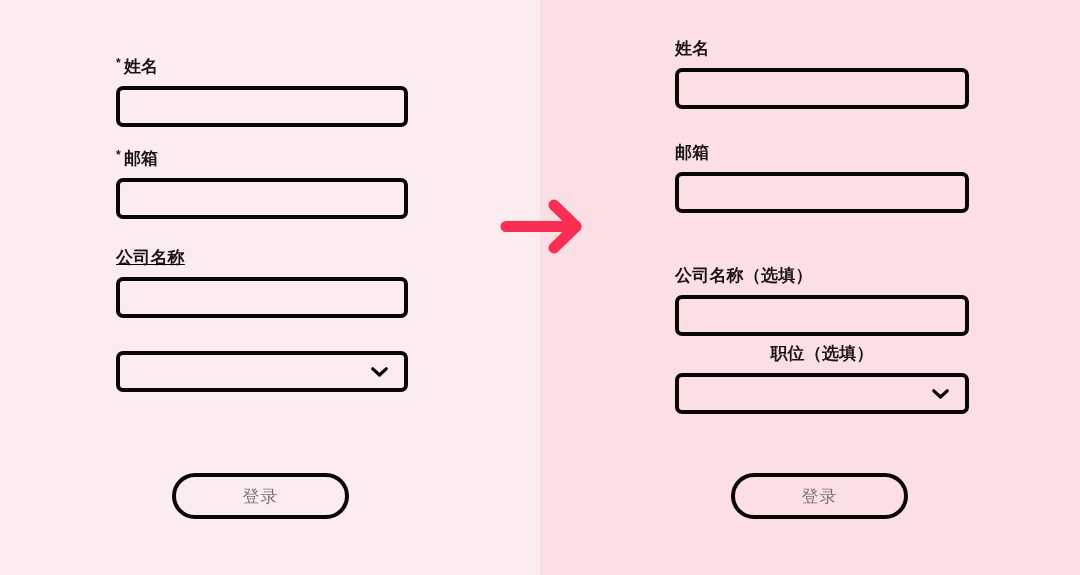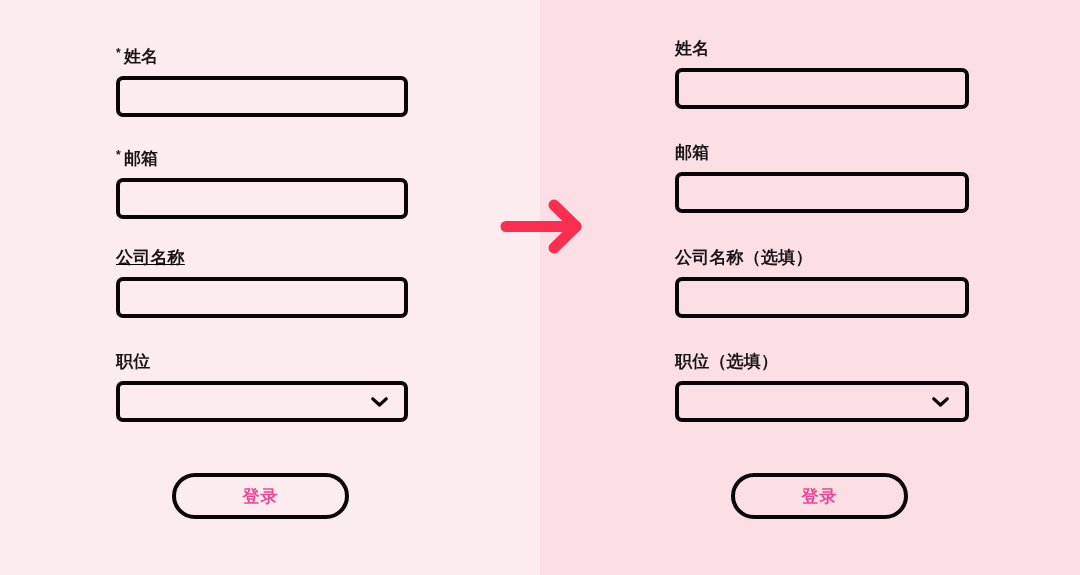--- a/index.html
+++ b/index.html
@@ -99,22 +99,22 @@
     box-sizing: border-box;
     height: 46px;
     border: 4px solid #0a0608;
     border-radius: 999px;
     background: transparent;
     display: flex;
     align-items: center;
     justify-content: center;
     font-family: "Liberation Sans", "DejaVu Sans", sans-serif;
     font-size: 17px;
-    font-weight: 700;
-    color: #ec4899;
+    font-weight: 400;
+    color: #737373;
     letter-spacing: 1px;
     cursor: pointer;
     padding: 0;
   }
   .btn-left  { left: 172px; top: 473px; width: 177px; }
   .btn-right { left: 731px; top: 473px; width: 177px; }
 
   
   .arrow {
     position: absolute;
@@ -128,37 +128,36 @@
 </head>
 <body>
 
 <div class="canvas">
 
   <div class="panel panel-left"></div>
   <div class="panel panel-right"></div>
 
   <div class="form form-left">
 
-    <div class="field" style="top:42px;">
+    <div class="field" style="top:52px;">
       <div class="field-label"><span class="req-star">*</span><span>姓名</span></div>
       <div class="input-box"></div>
     </div>
 
     <div class="field" style="top:144px;">
       <div class="field-label"><span class="req-star">*</span><span>邮箱</span></div>
       <div class="input-box"></div>
     </div>
 
     <div class="field" style="top:247px;text-decoration:underline;">
       <div class="field-label"><span>公司名称</span></div>
       <div class="input-box"></div>
     </div>
 
     <div class="field" style="top:351px;">
-      <div class="field-label"><span>职位</span></div>
       <div class="input-box select-box">
         <span class="chevron-down">
           <svg viewBox="0 0 17 10" width="17" height="10" aria-hidden="true">
             <polyline points="1.8,1.8 8.5,8 15.2,1.8" fill="none" stroke="#0a0608" stroke-width="3.2" stroke-linecap="round" stroke-linejoin="round"></polyline>
           </svg>
         </span>
       </div>
     </div>
 
   </div>
@@ -179,26 +178,26 @@
     <div class="field" style="top:38px;">
       <div class="field-label"><span>姓名</span></div>
       <div class="input-box"></div>
     </div>
 
     <div class="field" style="top:142px;">
       <div class="field-label"><span>邮箱</span></div>
       <div class="input-box"></div>
     </div>
 
-    <div class="field" style="top:247px;">
+    <div class="field" style="top:265px;">
       <div class="field-label"><span>公司名称（选填）</span></div>
       <div class="input-box"></div>
     </div>
 
-    <div class="field" style="top:351px;">
+    <div class="field" style="top:343px;text-align:center;">
       <div class="field-label"><span>职位（选填）</span></div>
       <div class="input-box select-box">
         <span class="chevron-down">
           <svg viewBox="0 0 17 10" width="17" height="10" aria-hidden="true">
             <polyline points="1.8,1.8 8.5,8 15.2,1.8" fill="none" stroke="#0a0608" stroke-width="3.2" stroke-linecap="round" stroke-linejoin="round"></polyline>
           </svg>
         </span>
       </div>
     </div>
 

